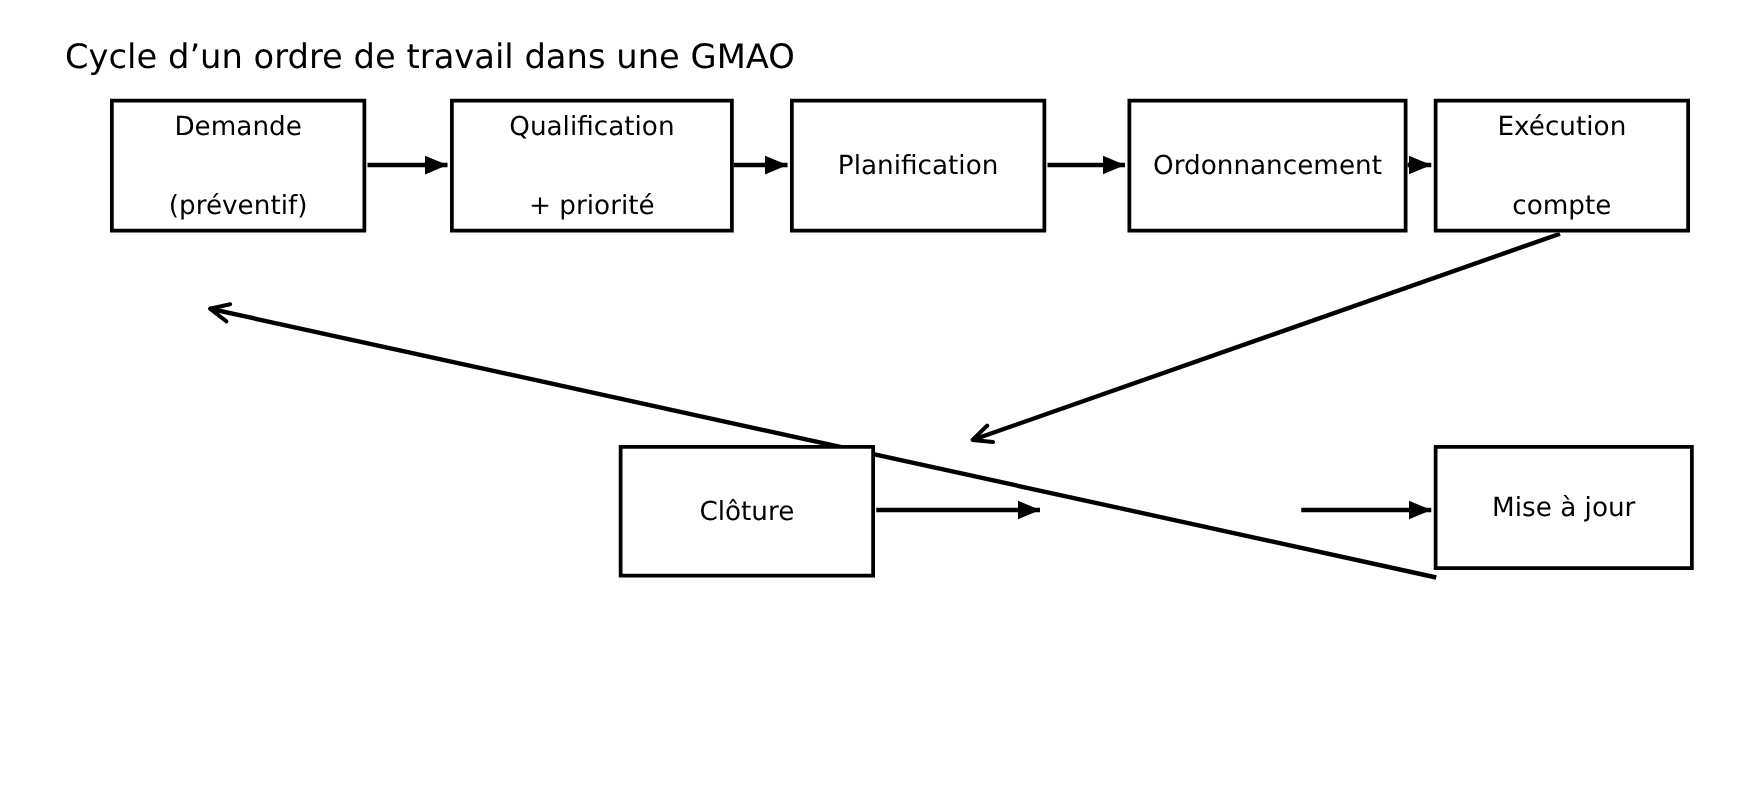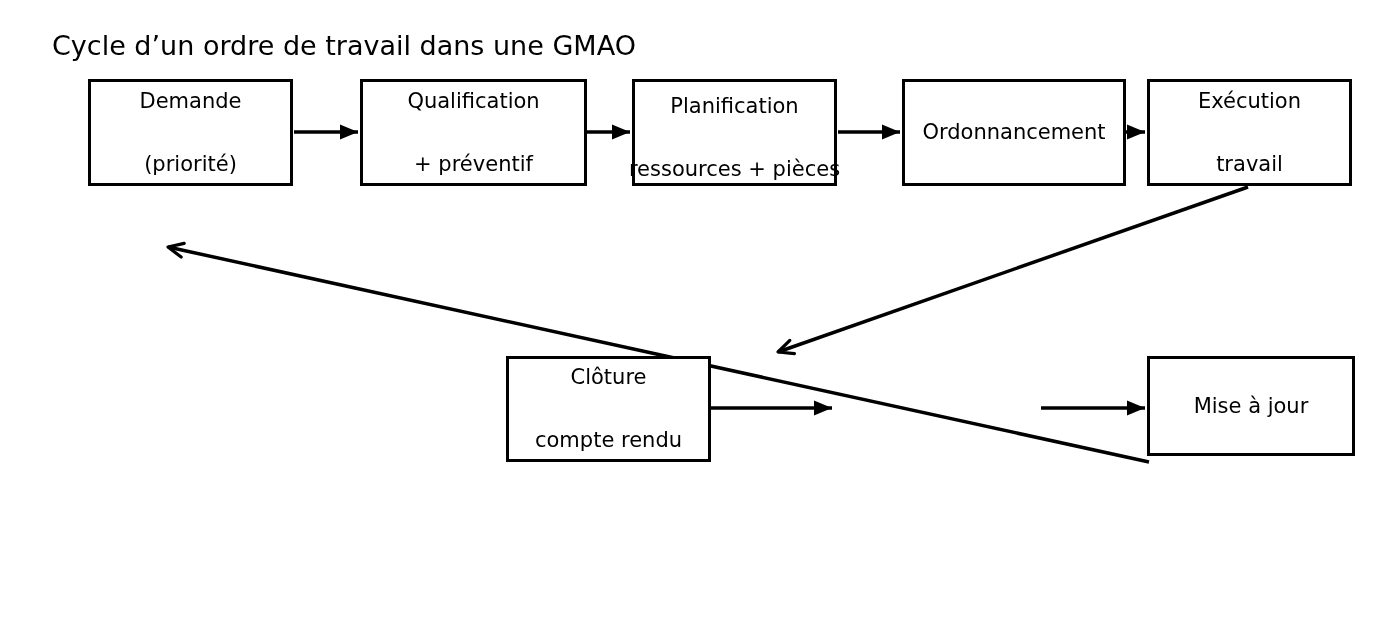--- a/index.html
+++ b/index.html
@@ -50,24 +50,24 @@
     overflow: visible;
     gap: 36px;
   }
   .node span {
     white-space: nowrap;
     display: block;
   }
   
   #n-demande        { left: 88px;   top: 79px;  width: 205px; height: 107px; }
   #n-qualification  { left: 360px;  top: 79px;  width: 227px; height: 107px; }
-  #n-planification  { left: 632px;  top: 79px;  width: 205px; height: 107px; justify-content: flex-end; }
+  #n-planification  { left: 632px;  top: 79px;  width: 205px; height: 107px; }
   #n-ordonnancement { left: 902px;  top: 79px;  width: 224px; height: 107px; }
   #n-execution      { left: 1147px; top: 79px;  width: 205px; height: 107px; }
-  #n-cloture        { left: 495px;  top: 356px; width: 205px; height: 106px; margin-left: 11px; }
+  #n-cloture        { left: 495px;  top: 356px; width: 205px; height: 106px; }
   #n-analyse        { left: 834px;  top: 356px; width: 206px; height: 106px; }
   #n-miseajour      { left: 1147px; top: 356px; width: 208px; height: 100px; }
 </style>
 </head>
 <body>
 
 <div class="canvas">
 
   <h1 class="title">Cycle d’un ordre de travail dans une GMAO</h1>
 
@@ -87,45 +87,43 @@
     <line x1="1109" y1="132" x2="1145" y2="132" stroke="#000000" stroke-width="3.5" marker-end="url(#tri)"></line>
     <line x1="701" y1="408" x2="832" y2="408" stroke="#000000" stroke-width="3.5" marker-end="url(#tri)"></line>
     <line x1="1041" y1="408" x2="1145" y2="408" stroke="#000000" stroke-width="3.5" marker-end="url(#tri)"></line>
 
     <line x1="1248" y1="187" x2="778" y2="352" stroke="#000000" stroke-width="3.5" marker-end="url(#vee)"></line>
     <line x1="1149" y1="462" x2="168" y2="247" stroke="#000000" stroke-width="3.5" marker-end="url(#vee)"></line>
   </svg>
 
   <div class="node" id="n-demande">
     <span>Demande</span>
-    <span>(priorité)</span>
+    <span>(préventif)</span>
   </div>
 
   <div class="node" id="n-qualification">
     <span>Qualification</span>
-    <span>+ préventif</span>
+    <span>+ priorité</span>
   </div>
 
   <div class="node" id="n-planification">
     <span>Planification</span>
-    <span>ressources + pièces</span>
   </div>
 
   <div class="node" id="n-ordonnancement">
     <span>Ordonnancement</span>
   </div>
 
   <div class="node" id="n-execution">
     <span>Exécution</span>
-    <span>travail</span>
+    <span>compte</span>
   </div>
 
   <div class="node" id="n-cloture">
     <span>Clôture</span>
-    <span>compte rendu</span>
   </div>
 
 
   <div class="node" id="n-miseajour">
     <span>Mise à jour</span>
   </div>
 
 </div>
 
 </body></html>

